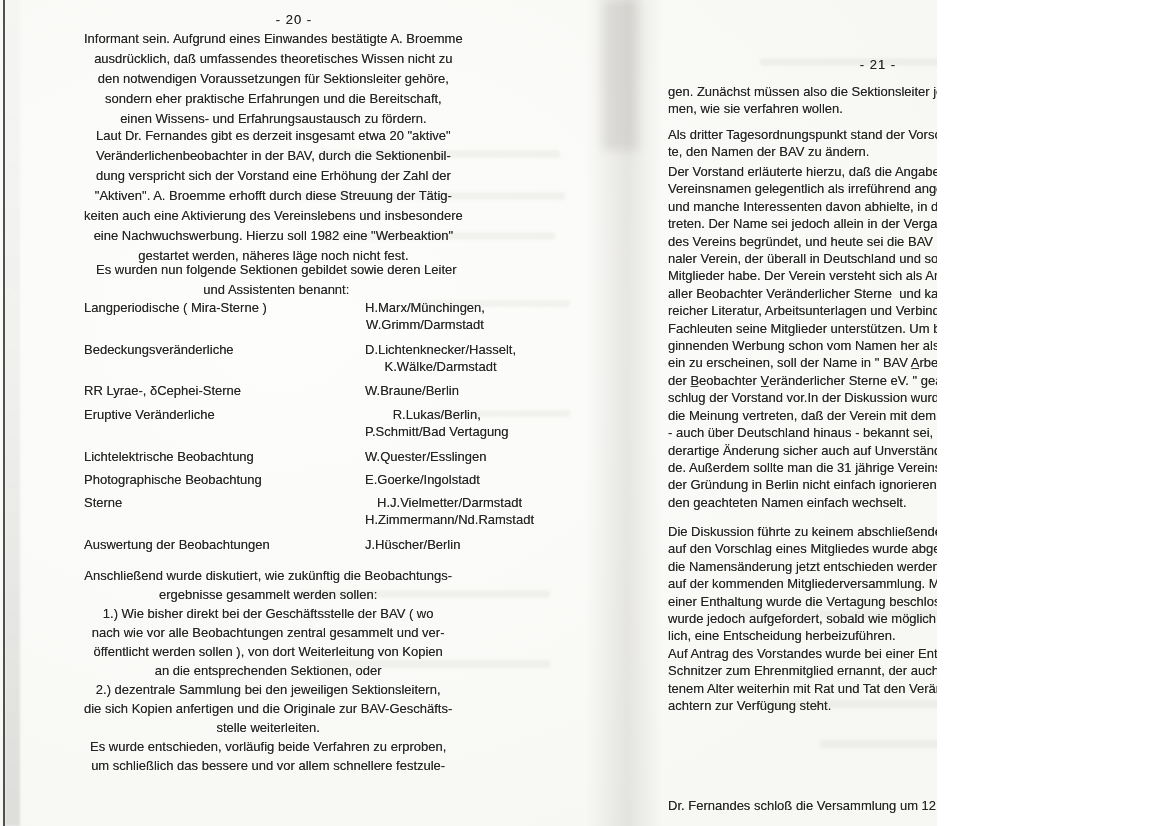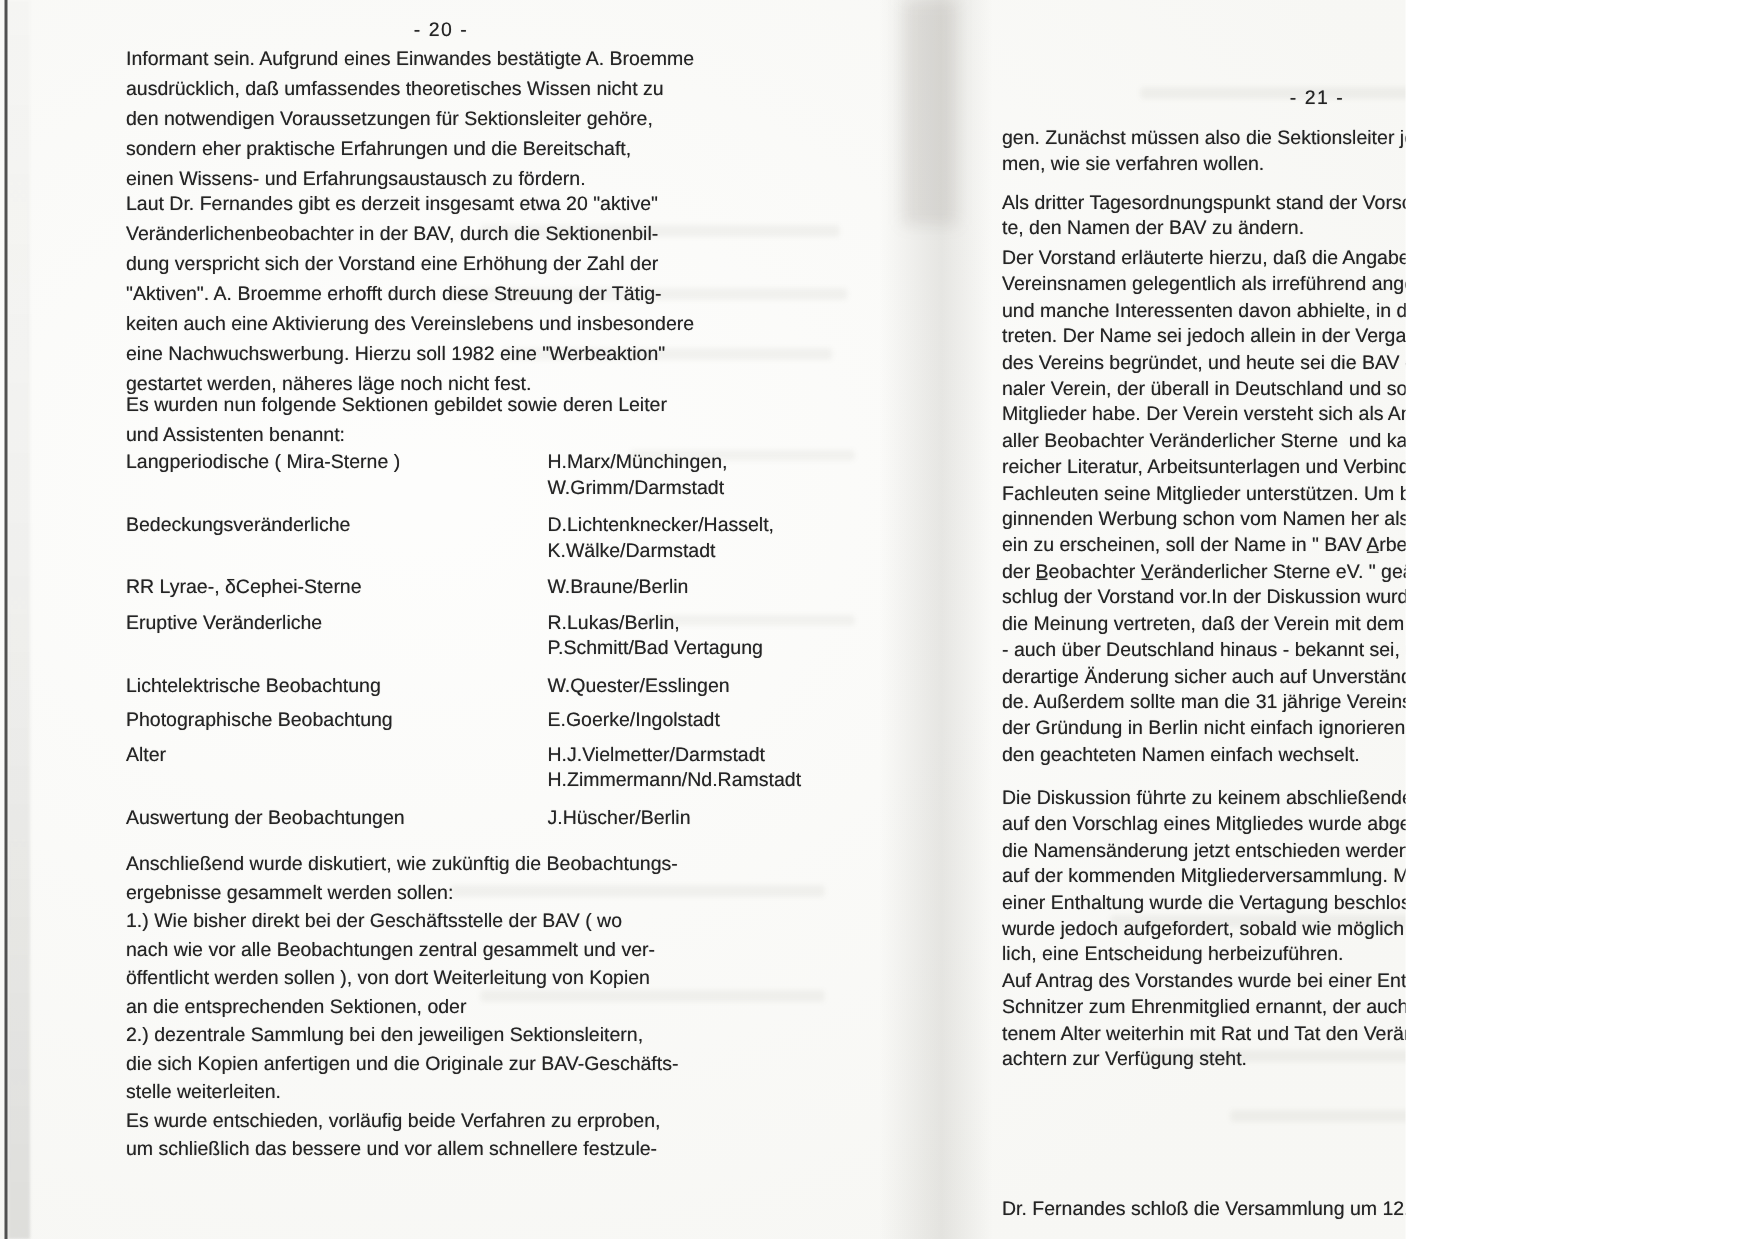--- a/index.html
+++ b/index.html
@@ -46,21 +46,21 @@
   .page-left  { left: 84px;  width: 505px; }
   .page-right { left: 668px; width: 492px; margin-top: 37px; }
 
   .page pre, .page .pageno {
     position: absolute; margin: 0;
     font-family: inherit;
     font-size: 13px;
     white-space: pre;
     text-shadow: 0 0 0.5px rgba(20,20,20,0.55);
   }
-  .page-left  pre { line-height: 20px; }
+  .page-left  pre { line-height: 20px; text-align: center; }
   .page-left  pre.lh19 { line-height: 19px; }
   .page-right pre { line-height: 17.4px; }
 
   .pageno { text-align: center; letter-spacing: 1px; }
   .page-left  .pageno { left: 0; top: 12px; width: 420px; }
   .page-right .pageno { left: 0; top: 20px; width: 420px; }
 
   .secrow { position: absolute; left: 0; width: 505px; }
   .secrow pre { line-height: 17px; }
   .sec-name { left: 0; top: 0; }
@@ -103,21 +103,21 @@
 den notwendigen Voraussetzungen für Sektionsleiter gehöre,
 sondern eher praktische Erfahrungen und die Bereitschaft,
 einen Wissens- und Erfahrungsaustausch zu fördern.</pre>
     <pre style="left:0; top:126px;">Laut Dr. Fernandes gibt es derzeit insgesamt etwa 20 "aktive"
 Veränderlichenbeobachter in der BAV, durch die Sektionenbil-
 dung verspricht sich der Vorstand eine Erhöhung der Zahl der
 "Aktiven". A. Broemme erhofft durch diese Streuung der Tätig-
 keiten auch eine Aktivierung des Vereinslebens und insbesondere
 eine Nachwuchswerbung. Hierzu soll 1982 eine "Werbeaktion"
 gestartet werden, näheres läge noch nicht fest.</pre>
-    <pre style="left:0; top:260px;">Es wurden nun folgende Sektionen gebildet sowie deren Leiter
+    <pre style="left:12px; top:260px;">Es wurden nun folgende Sektionen gebildet sowie deren Leiter
 und Assistenten benannt:</pre>
 
     <div class="secrow" style="top:299px;">
       <pre class="sec-name">Langperiodische ( Mira-Sterne )</pre>
       <pre class="sec-assignees">H.Marx/Münchingen,
 W.Grimm/Darmstadt</pre>
     </div>
     <div class="secrow" style="top:341px;">
       <pre class="sec-name">Bedeckungsveränderliche</pre>
       <pre class="sec-assignees">D.Lichtenknecker/Hasselt,
@@ -134,21 +134,21 @@
     </div>
     <div class="secrow" style="top:448px;">
       <pre class="sec-name">Lichtelektrische Beobachtung</pre>
       <pre class="sec-assignees">W.Quester/Esslingen</pre>
     </div>
     <div class="secrow" style="top:471px;">
       <pre class="sec-name">Photographische Beobachtung</pre>
       <pre class="sec-assignees">E.Goerke/Ingolstadt</pre>
     </div>
     <div class="secrow" style="top:494px;">
-      <pre class="sec-name">Alter</pre>
+      <pre class="sec-name">Sterne</pre>
       <pre class="sec-assignees">H.J.Vielmetter/Darmstadt
 H.Zimmermann/Nd.Ramstadt</pre>
     </div>
     <div class="secrow" style="top:536px;">
       <pre class="sec-name">Auswertung der Beobachtungen</pre>
       <pre class="sec-assignees">J.Hüscher/Berlin</pre>
     </div>
 
     <pre class="lh19" style="left:0; top:566px;">Anschließend wurde diskutiert, wie zukünftig die Beobachtungs-
 ergebnisse gesammelt werden sollen:

